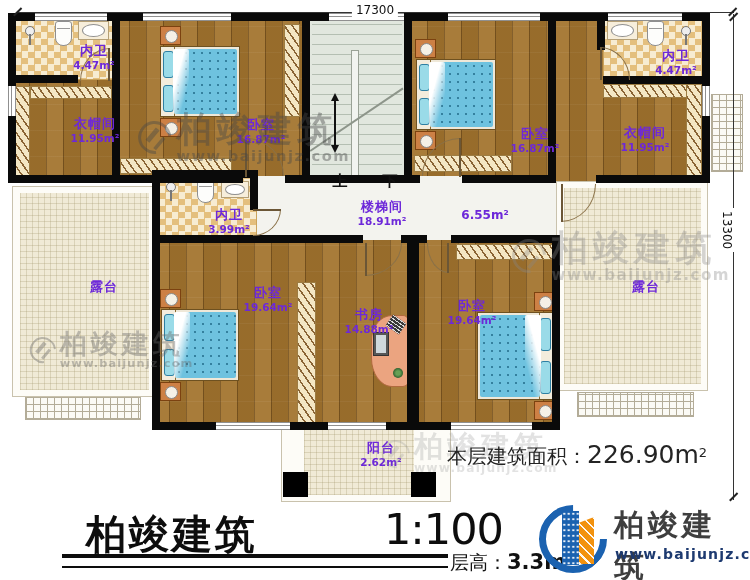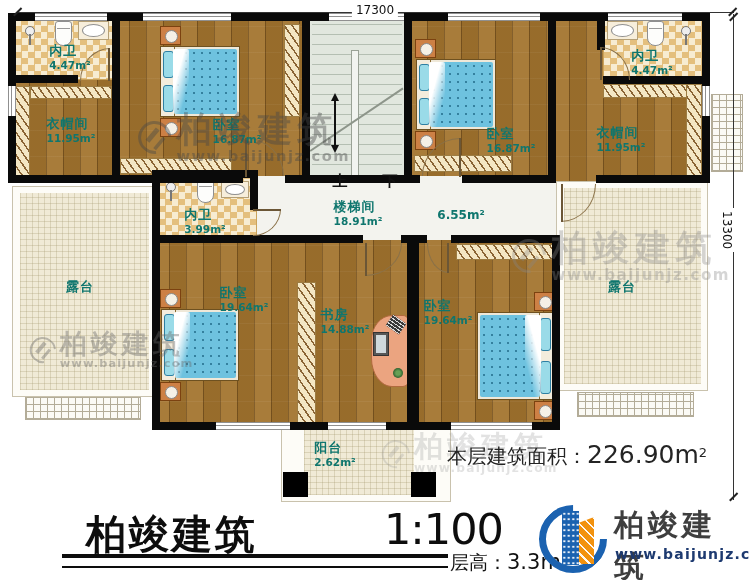--- a/index.html
+++ b/index.html
@@ -71,43 +71,43 @@
   .shower::after{content:'';position:absolute;left:3px;top:7px;width:1.5px;height:11px;background:#777;}
   .desk{position:absolute;z-index:6;background:#eba480;border:1px solid #b06a3e;
     border-radius:55% 6px 6px 55% / 35% 6px 6px 40%;box-sizing:border-box;}
   .monitor{position:absolute;z-index:7;background:#575757;border:1px solid #333;}
   .monitor::after{content:'';position:absolute;inset:2px;background:#cfd8dc;}
   .laptop{position:absolute;z-index:7;background:#3a3a3a;transform:rotate(35deg);
     background-image:repeating-linear-gradient(0deg,#ddd 0 1px, transparent 1px 3px);}
   .plant{position:absolute;z-index:7;width:10px;height:10px;border-radius:50%;
     background:radial-gradient(#67a055 30%, #2f6130 70%);}
   
-  .rlabel{position:absolute;z-index:30;transform:translate(-50%,-50%);
-    line-height:1.2;color:#0f766e;font-weight:bold;white-space:nowrap;}
+  .rlabel{position:absolute;z-index:30;transform:translate(-50%,-50%);text-align:center;
+    line-height:1.2;color:#6d28d9;font-weight:bold;white-space:nowrap;margin-left:24px;}
   .rname{display:block;font-size:13px;letter-spacing:1px;}
   .rarea{display:block;font-size:10.5px;}
   .updown{position:absolute;z-index:30;transform:translate(-50%,-50%);font-size:15px;font-weight:bold;color:#111;}
   
   .dline{position:absolute;background:#333;z-index:49;}
   .tick{position:absolute;width:11px;height:1.5px;background:#222;transform:rotate(-45deg);z-index:50;}
   .dimtext{position:absolute;z-index:50;font-size:12px;color:#111;background:#fff;padding:0 4px;}
   
   .wm{position:absolute;display:flex;align-items:center;gap:.15em;z-index:40;pointer-events:none;}
   .wm-ic{width:.95em;height:.95em;border:.09em solid;border-radius:50%;border-right-color:transparent;
     transform:rotate(40deg);position:relative;flex:none;box-sizing:border-box;}
   .wm-ic::after{content:'';position:absolute;left:28%;top:20%;width:18%;height:58%;background:currentColor;
     box-shadow:.3em .06em 0 -.02em;}
   .wm-brand{font-weight:bold;letter-spacing:.15em;line-height:1;}
   .wm-url{font-size:.42em;font-weight:bold;letter-spacing:.1em;margin-top:.12em;line-height:1;}
   
   .title-cn{position:absolute;left:86px;top:507px;font-size:40px;font-weight:bold;letter-spacing:3px;color:#0d0d0d;z-index:45;}
   .title-scale{position:absolute;left:384px;top:504px;font-size:43px;font-weight:400;letter-spacing:-1px;color:#0d0d0d;z-index:45;}
   .uline{position:absolute;left:62px;width:386px;background:#0d0d0d;z-index:45;}
   .fh{position:absolute;left:450px;top:550px;font-size:19px;color:#111;z-index:45;white-space:nowrap;}
-  .fh b{font-size:21px;font-weight:normal;}
+  .fh b{font-size:21px;font-weight:bold;}
   .arealine{position:absolute;left:447px;top:440px;z-index:45;color:#242424;white-space:nowrap;}
   .arealine .lbl{font-size:20px;}
   .arealine .val{font-size:25px;}
   .arealine sup{font-size:13px;}
   
   .logo{position:absolute;left:536px;top:500px;width:212px;height:78px;z-index:46;}
   .logo-ic{position:absolute;left:0;top:2px;width:74px;height:74px;}
   .swoosh{position:absolute;inset:3px;border:7px solid #1b62b0;border-radius:50%;
     border-top-color:transparent;transform:rotate(45deg);box-sizing:border-box;}
   .bldg-b{position:absolute;left:26px;top:9px;width:17px;height:54px;background:#1b62b0;
@@ -317,21 +317,21 @@
   <span class="rarea">19.64m²</span>
 </div>
 <div class="rlabel" style="left:345px;top:321px;">
   <span class="rname">书房</span>
   <span class="rarea">14.88m²</span>
 </div>
 <div class="rlabel" style="left:448px;top:312px;">
   <span class="rname">卧室</span>
   <span class="rarea">19.64m²</span>
 </div>
-<div class="rlabel" style="left:335px;top:454px;">
+<div class="rlabel" style="left:357px;top:454px;">
   <span class="rname">阳台</span>
   <span class="rarea">2.62m²</span>
 </div>
 <div class="updown" style="left:340px;top:181px;">上</div>
 <div class="updown" style="left:390px;top:181px;">下</div>
 
 <div class="dline" style="left:16px;top:12px;width:718px;height:1px;"></div>
 <div class="tick" style="left:12px;top:11px;"></div>
 <div class="tick" style="left:727px;top:11px;"></div>
 <div class="dimtext" style="left:375px;top:10px;transform:translate(-50%,-50%);">17300</div>

